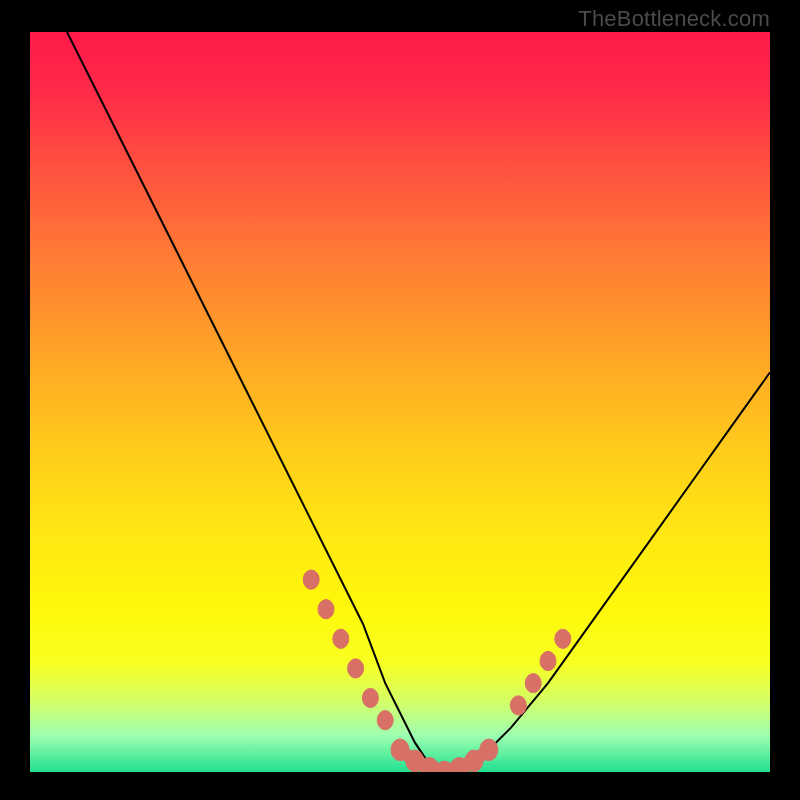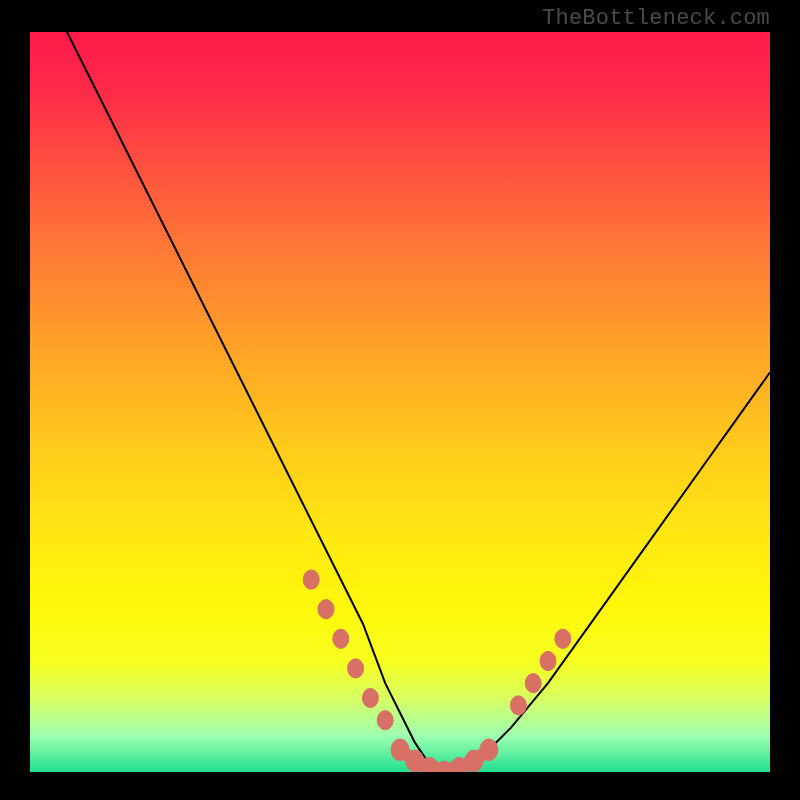--- a/index.html
+++ b/index.html
@@ -11,21 +11,20 @@
     font-family: Arial, sans-serif;
     overflow: hidden;
   }
   .frame {
     position: absolute;
     top: 0;
     left: 0;
     width: 800px;
     height: 800px;
     background: #000;
-    font-family: Liberation Mono, monospace;
   }
   .plot-area {
     position: absolute;
     top: 32px;
     left: 30px;
     width: 740px;
     height: 740px;
     overflow: hidden;
   }
   .gradient-bg {

